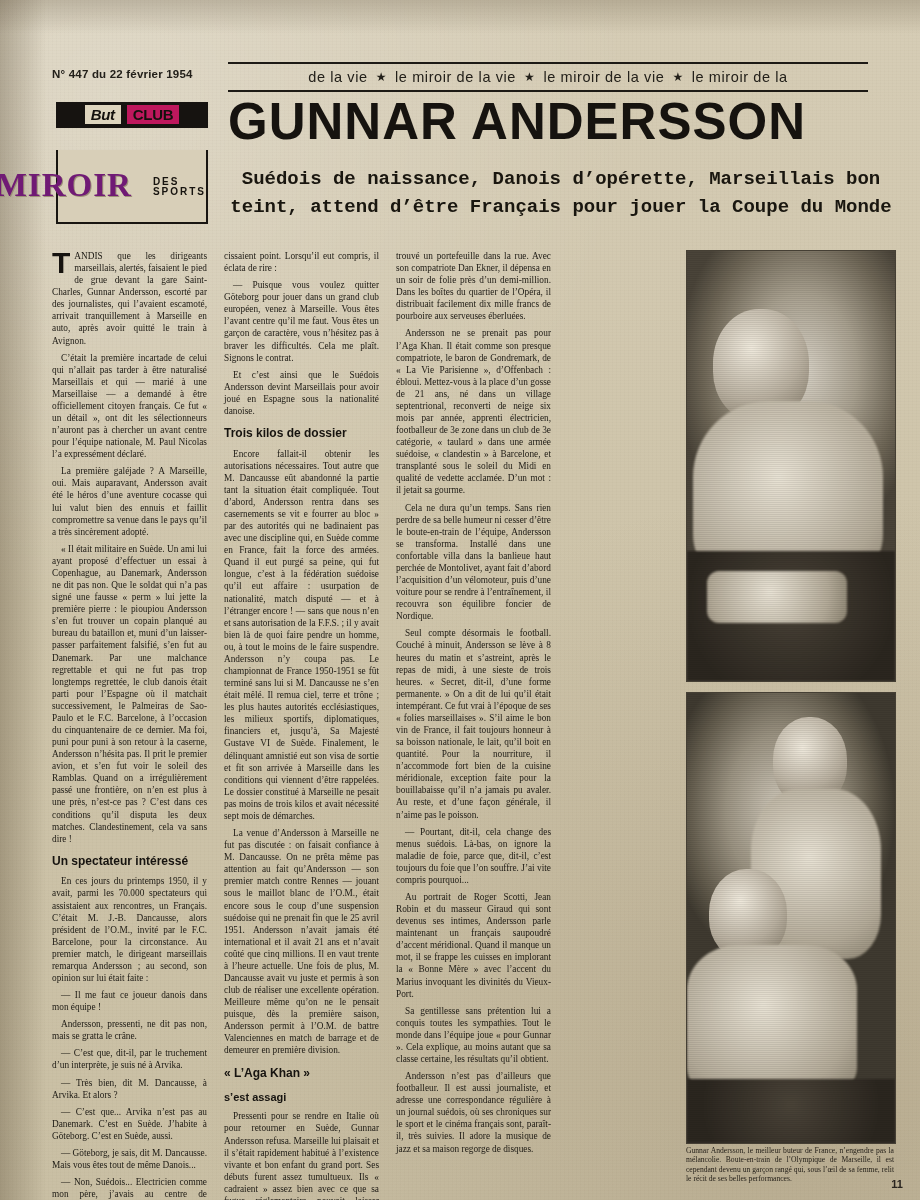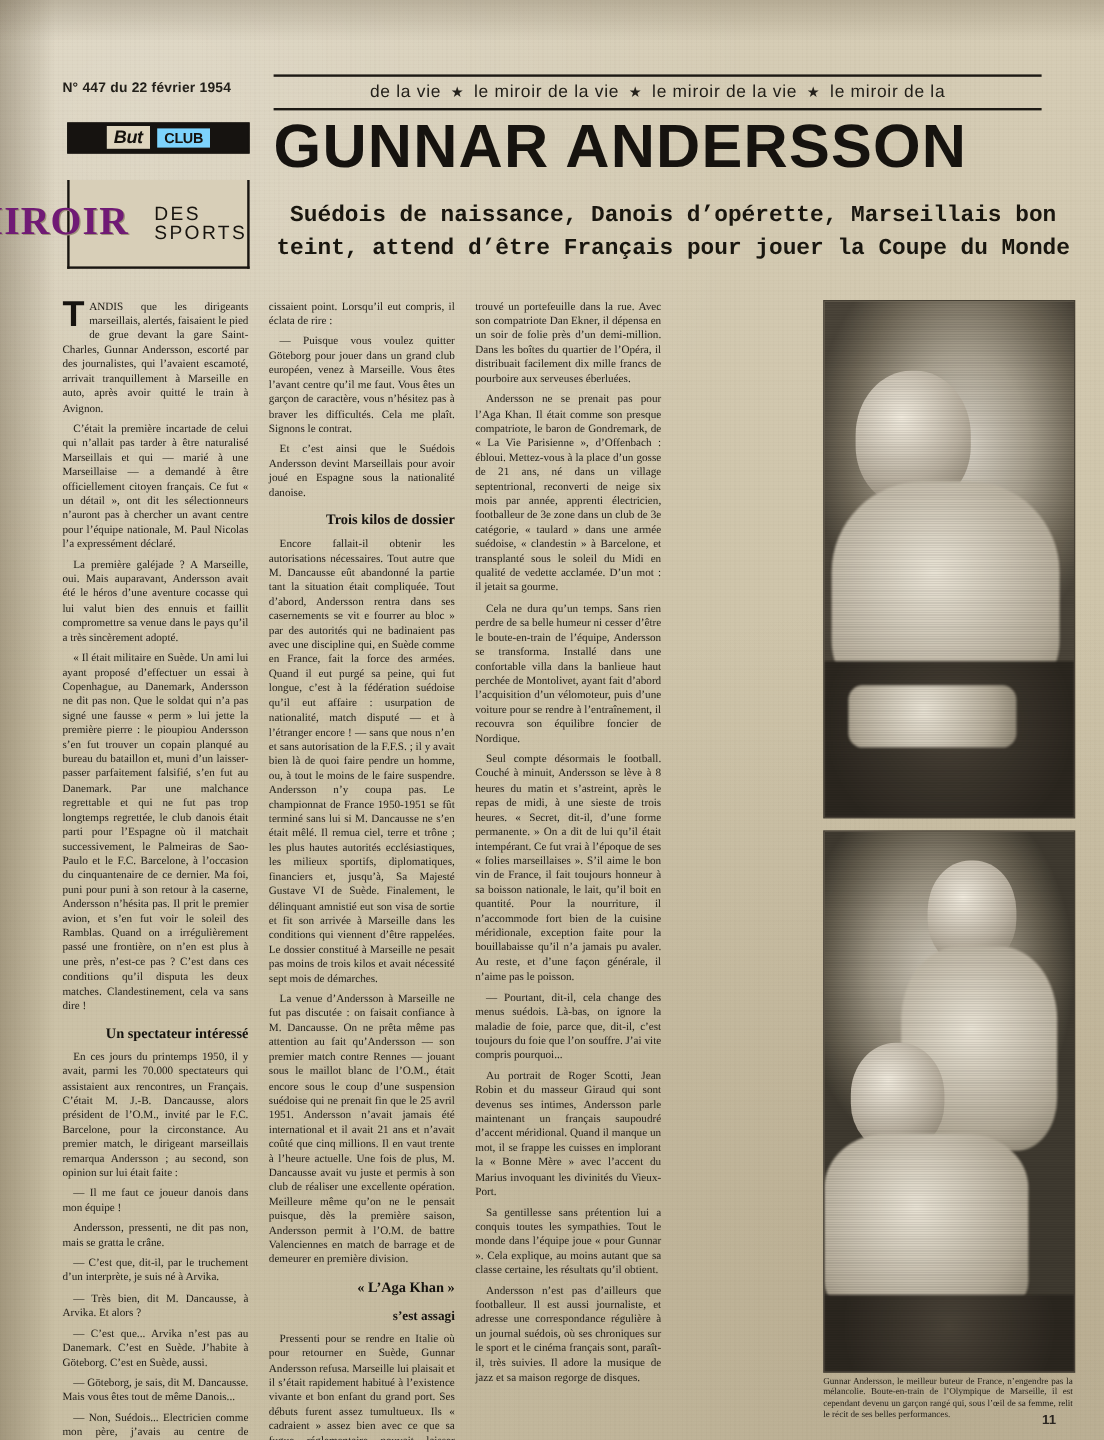--- a/index.html
+++ b/index.html
@@ -61,40 +61,40 @@
   .butclub{
     width:148px;height:28px;background:#161310;
     display:flex;align-items:center;justify-content:center;gap:6px;
     border:2px solid #161310;
   }
   .butclub .but{
     background:#ded5be;color:#14110d;font-family:"Liberation Sans", sans-serif;
     font-weight:700;font-style:italic;font-size:15px;padding:1px 6px;letter-spacing:-.3px;
   }
   .butclub .club{
-    background:#7dd3fc;color:#14110d;font-family:"Liberation Sans", sans-serif;
-    font-weight:700;font-size:12px;padding:1px 6px;letter-spacing:-.3px;
+    background:#be185d;color:#14110d;font-family:"Liberation Sans", sans-serif;
+    font-weight:700;font-size:15px;padding:1px 6px;letter-spacing:-.3px;
   }
   .miroirbox{
     width:148px;height:92px;margin-top:2px;
     background:#d8cfb8;border:2px solid #181511;border-top:none;
     display:flex;flex-direction:row;align-items:center;justify-content:flex-end;
     line-height:1;
   }
   .miroirbox .le{
     font-family:"Liberation Sans", sans-serif;font-weight:700;font-size:13px;
     letter-spacing:1px;color:#17140f;margin-bottom:1px;
   }
   .miroirbox .mir{
     font-family:"Liberation Serif", serif;font-weight:700;font-size:33px;
     letter-spacing:1px;color:#701a75;
     text-shadow:1px 1px 0 #9c9078;
   }
   .miroirbox .sports{
-    font-family:"Liberation Sans", sans-serif;font-weight:400;font-size:16px;
+    font-family:"Liberation Sans", sans-serif;font-weight:700;font-size:10px;
     letter-spacing:2px;color:#17140f;margin-top:3px;padding-left:21px;
   }
 
   .headline{
     position:absolute;left:228px;top:96px;width:666px;
     font-family:"Liberation Sans", sans-serif;
     font-weight:700;font-size:51px;line-height:1;letter-spacing:1px;
     color:#16130f;
     text-align:left;
   }
@@ -111,22 +111,22 @@
   }
   .col{
     position:absolute;top:0;width:155px;
     font-size:9.3px;line-height:1.30;text-align:justify;
     color:#1d1a14;
     hyphens:auto;
   }
   .col p{margin:0 0 5px 0;text-indent:9px;}
   .col p.noind{text-indent:0;}
   .col h3{
-    font-family:Liberation Serif, serif;
-    font-size:12px;font-weight:700;margin:9px 0 6px 0;text-align:right;color:#16130f;
+    font-family:Liberation Sans, sans-serif;
+    font-size:12px;font-weight:700;margin:9px 0 6px 0;text-align:left;color:#16130f;
   }
   .col h3.small{font-size:11px;}
   .col-1{left:0;}
   .col-2{left:172px;}
   .col-3{left:344px;}
   .dropcap{
     float:left;font-family:"Liberation Sans", sans-serif;font-weight:700;
     font-size:30px;line-height:24px;padding:1px 4px 0 0;color:#16130f;
   }
 
@@ -174,21 +174,21 @@
     position:absolute;inset:0;
     background-image:repeating-linear-gradient(0deg, rgba(0,0,0,.07) 0px, rgba(0,0,0,.07) 1px, rgba(255,255,255,.03) 1px, rgba(255,255,255,.03) 2px);
     mix-blend-mode:multiply;
     pointer-events:none;
   }
   .caption{
     position:absolute;left:686px;top:1146px;width:208px;
     font-size:7.6px;line-height:1.22;text-align:justify;color:#201c16;
   }
   .folio{
-    position:absolute;right:40px;bottom:10px;
+    position:absolute;right:17px;bottom:10px;
     font-family:"Liberation Sans", sans-serif;font-size:11px;font-weight:700;color:#2a2520;
   }
 </style>
 </head>
 <body>
 
 <div class="page">
   <div class="grain"></div>
   <div class="edge-left"></div>
   <div class="edge-top"></div>

